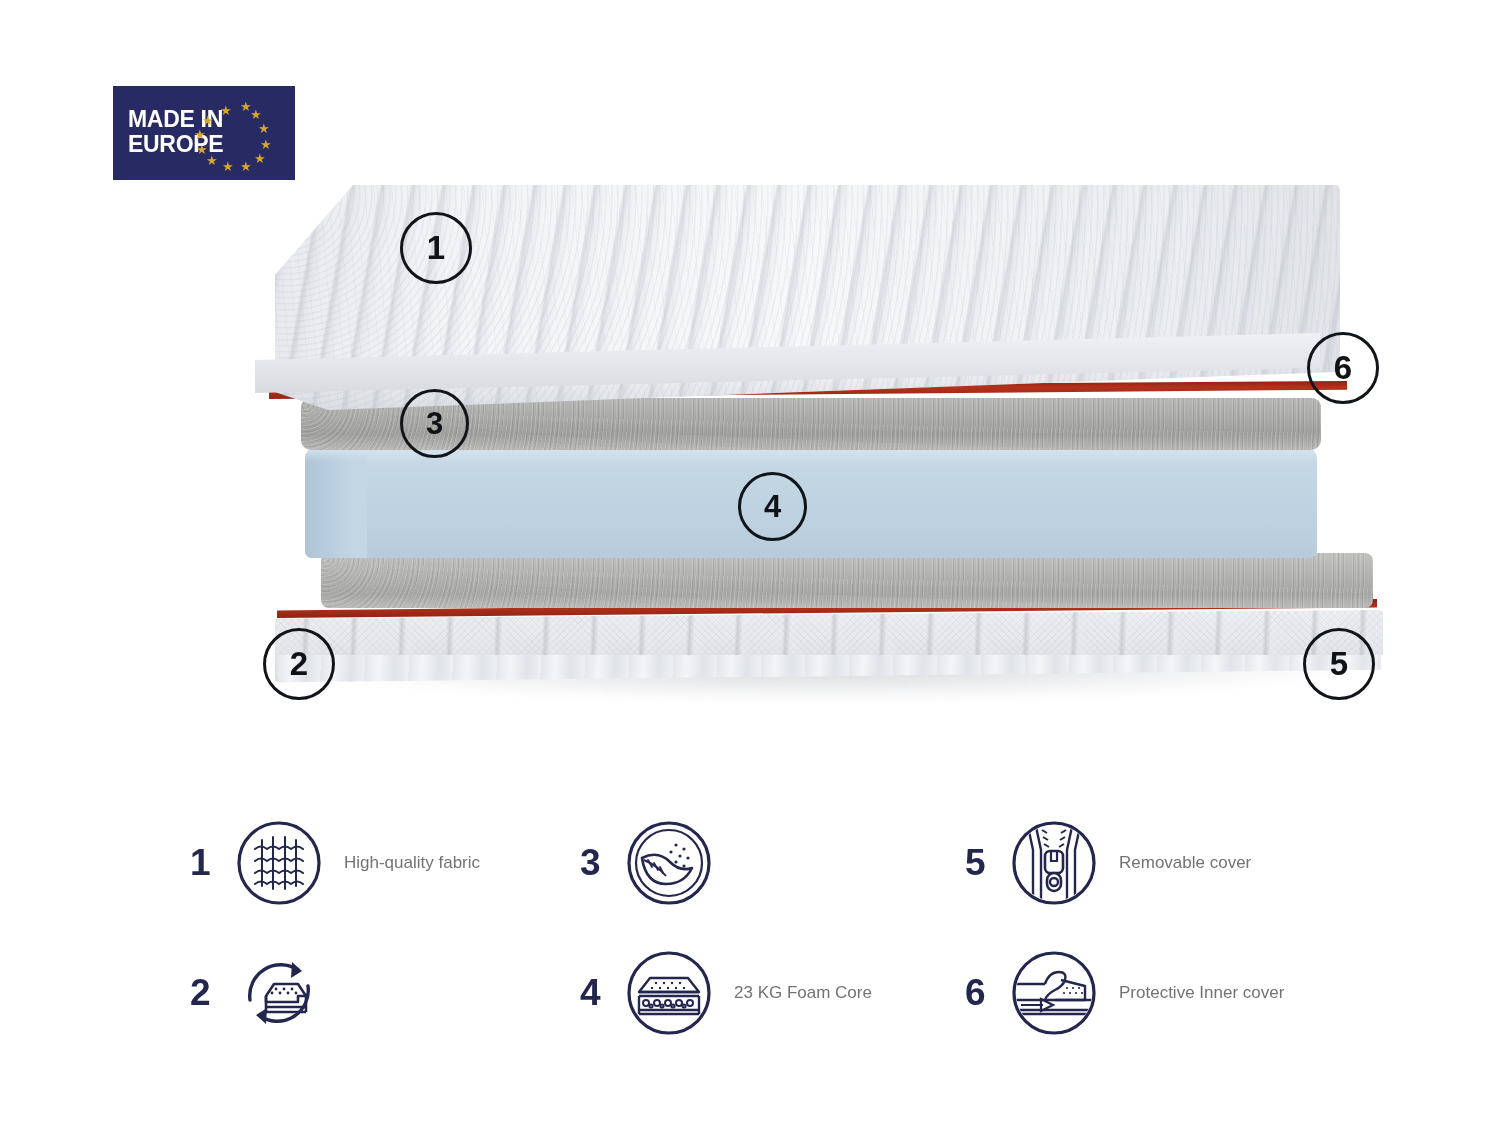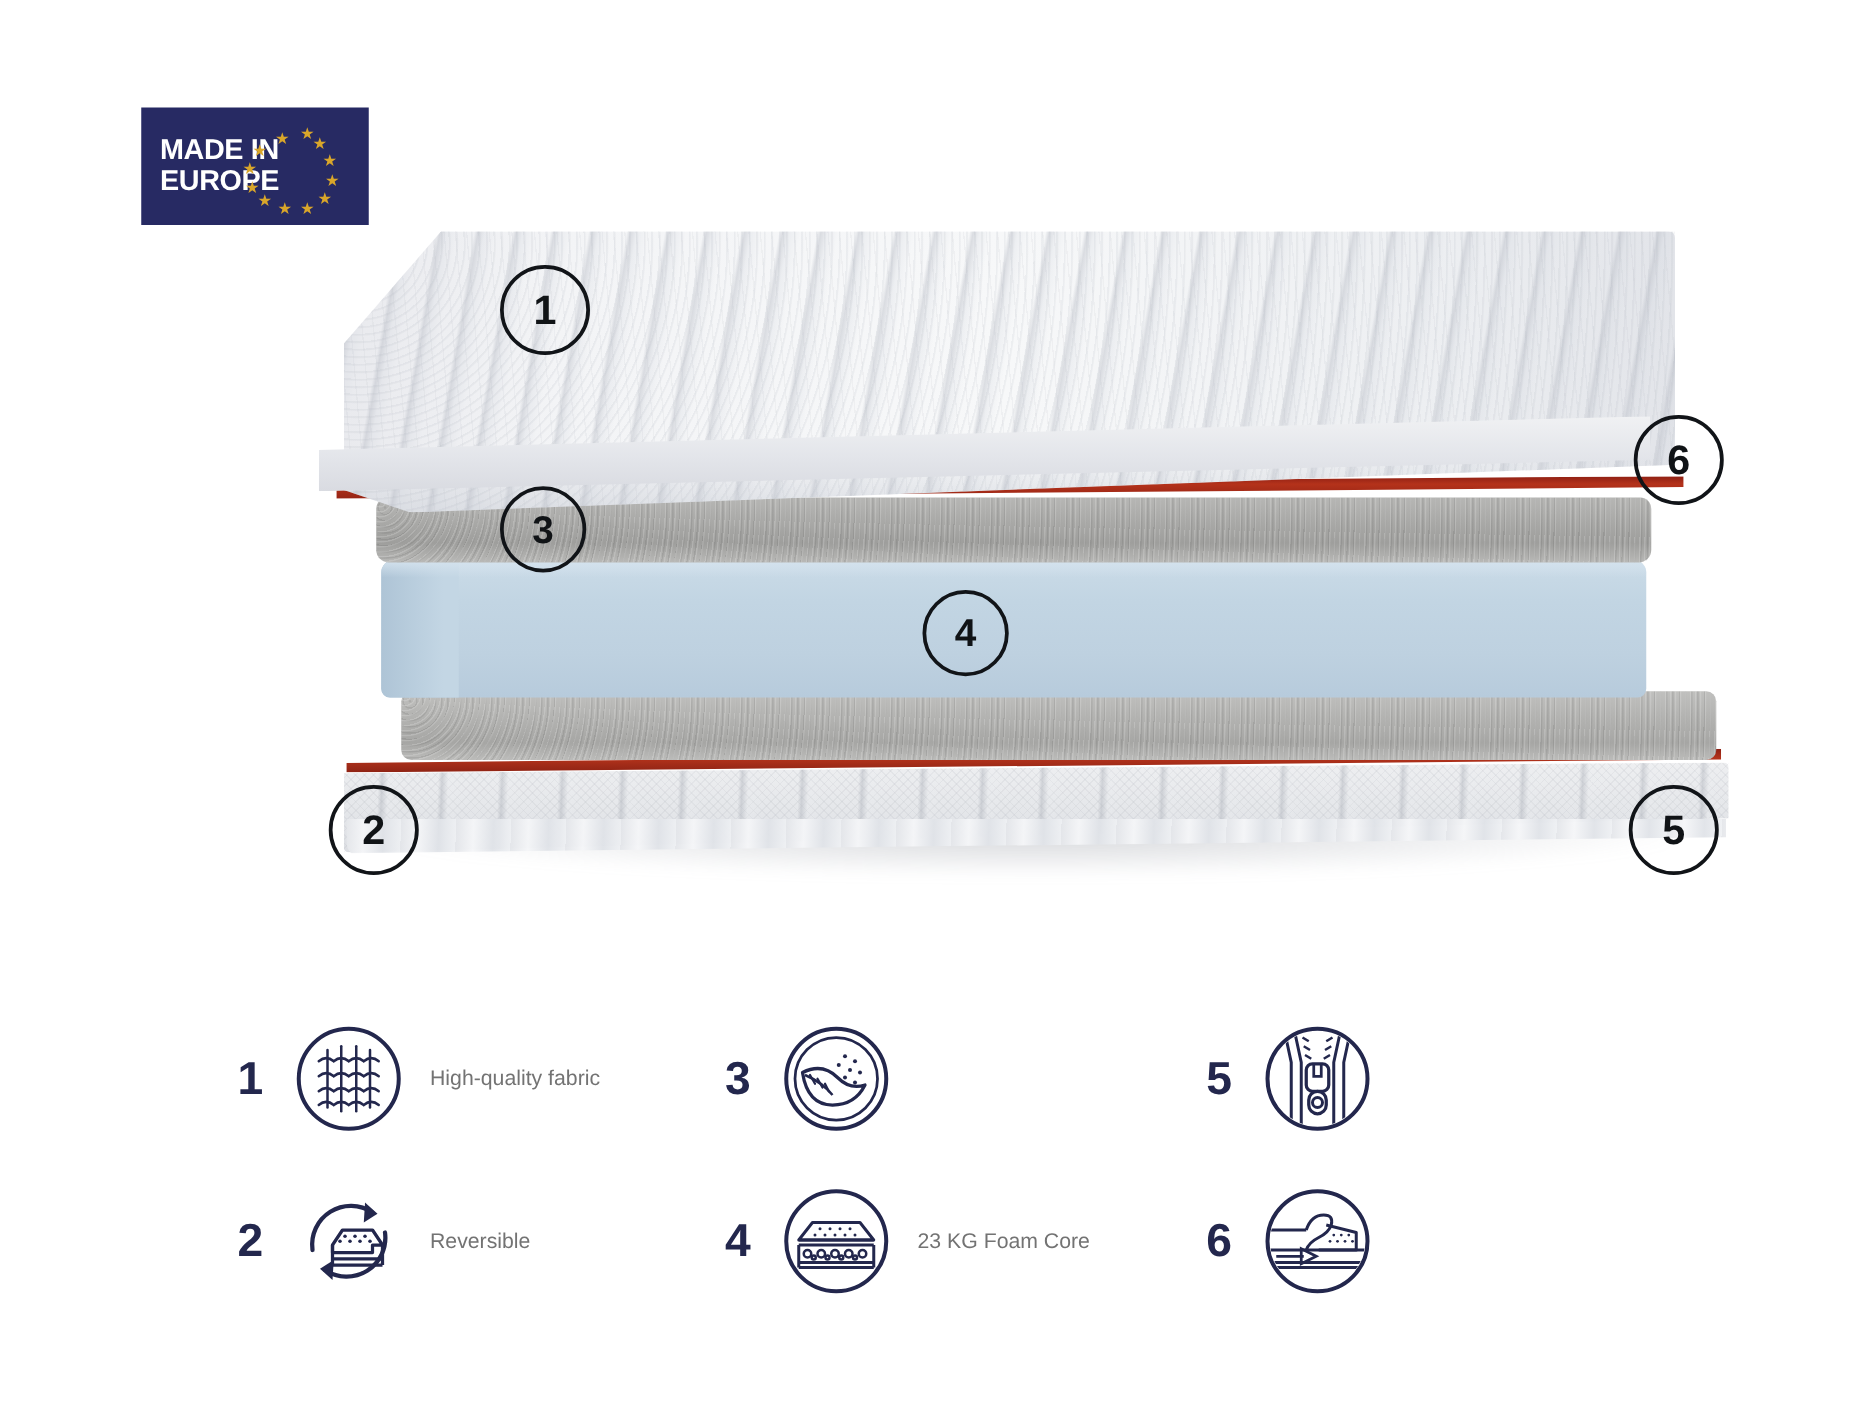--- a/index.html
+++ b/index.html
@@ -338,21 +338,20 @@
             <circle cx="40" cy="39" r="1.4"></circle>
               <circle cx="48" cy="39" r="1.4"></circle>
             <circle cx="56" cy="39" r="1.4"></circle>
               <circle cx="44" cy="43" r="1.4"></circle>
             <circle cx="52" cy="43" r="1.4"></circle>
               <circle cx="60" cy="43" r="1.4"></circle>
             <circle cx="36" cy="43" r="1.4"></circle>
           </g>
         </svg>
       </div>
-      <div class="legend-label">Reversible</div>
     </div>
   </div>
 
   <div class="legend-col" style="left:390px;">
     <div class="legend-item" style="top:0px;">
       <div class="legend-num">3</div>
       <div class="legend-icon">
         <svg width="86" height="86" viewBox="0 0 86 86">
           <circle cx="43" cy="43" r="40" fill="none" stroke="#23274d" stroke-width="3.2"></circle>
           <circle cx="43" cy="43" r="33" fill="none" stroke="#23274d" stroke-width="2.2"></circle>
@@ -442,20 +441,21 @@
               <line x1="54" y1="17" x2="49" y2="20"></line>
               <line x1="53" y1="24" x2="48" y2="27"></line>
             </g>
             <rect x="34" y="31" width="18" height="22" rx="5" fill="#ffffff" stroke-width="2.6"></rect>
             <path d="M40 31 L40 41 L46 41 L46 31" stroke-width="2.2"></path>
             <rect x="36" y="53" width="14" height="18" rx="7" fill="#ffffff" stroke-width="2.6"></rect>
             <circle cx="43" cy="62" r="4" fill="none" stroke-width="2.4"></circle>
           </g>
         </svg>
       </div>
+      <div class="legend-label">Removable cover</div>
     </div>
 
     <div class="legend-item" style="top:130px;">
       <div class="legend-num">6</div>
       <div class="legend-icon">
         <svg width="86" height="86" viewBox="0 0 86 86">
           <defs>
             <clipPath id="pcclip">
                 <circle cx="43" cy="43" r="38"></circle>
               </clipPath>
@@ -477,15 +477,16 @@
               <circle cx="59" cy="43" r="1.1"></circle>
             <circle cx="65" cy="43" r="1.1"></circle>
               <circle cx="71" cy="43" r="1.1"></circle>
           </g>
           <g clip-path="url(#pcclip)">
             <line x1="10" y1="55" x2="32" y2="55" stroke="#23274d" stroke-width="2.2"></line>
             <path d="M30 49 L42 55 L30 61 Z" fill="none" stroke="#23274d" stroke-width="2.2"></path>
           </g>
         </svg>
       </div>
+      <div class="legend-label">Protective Inner cover</div>
     </div>
   </div>
 </div>
 
 </body></html>

